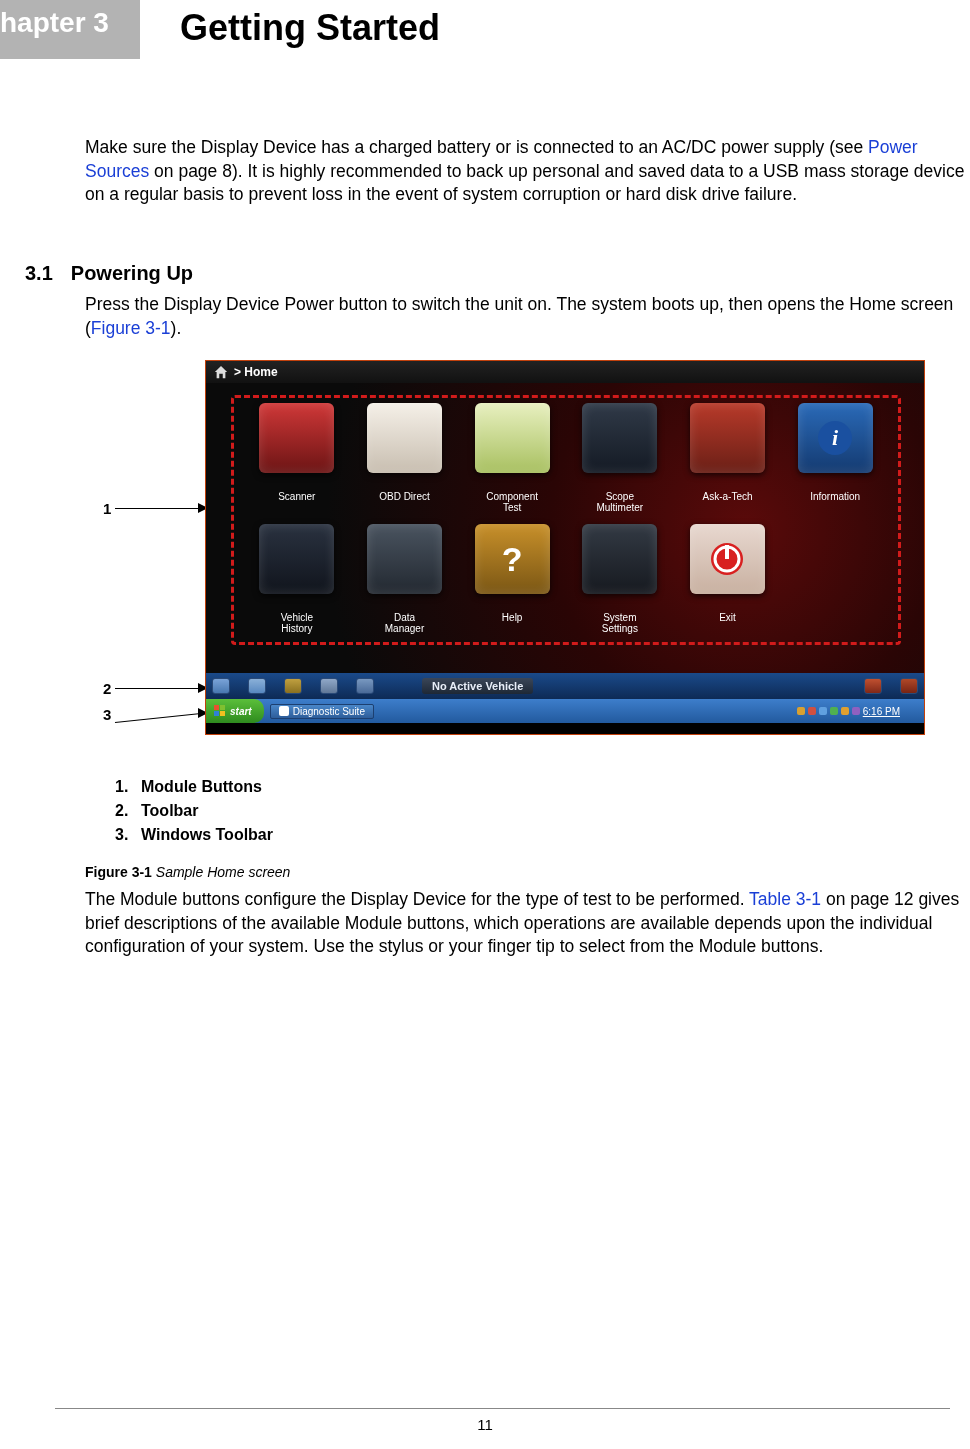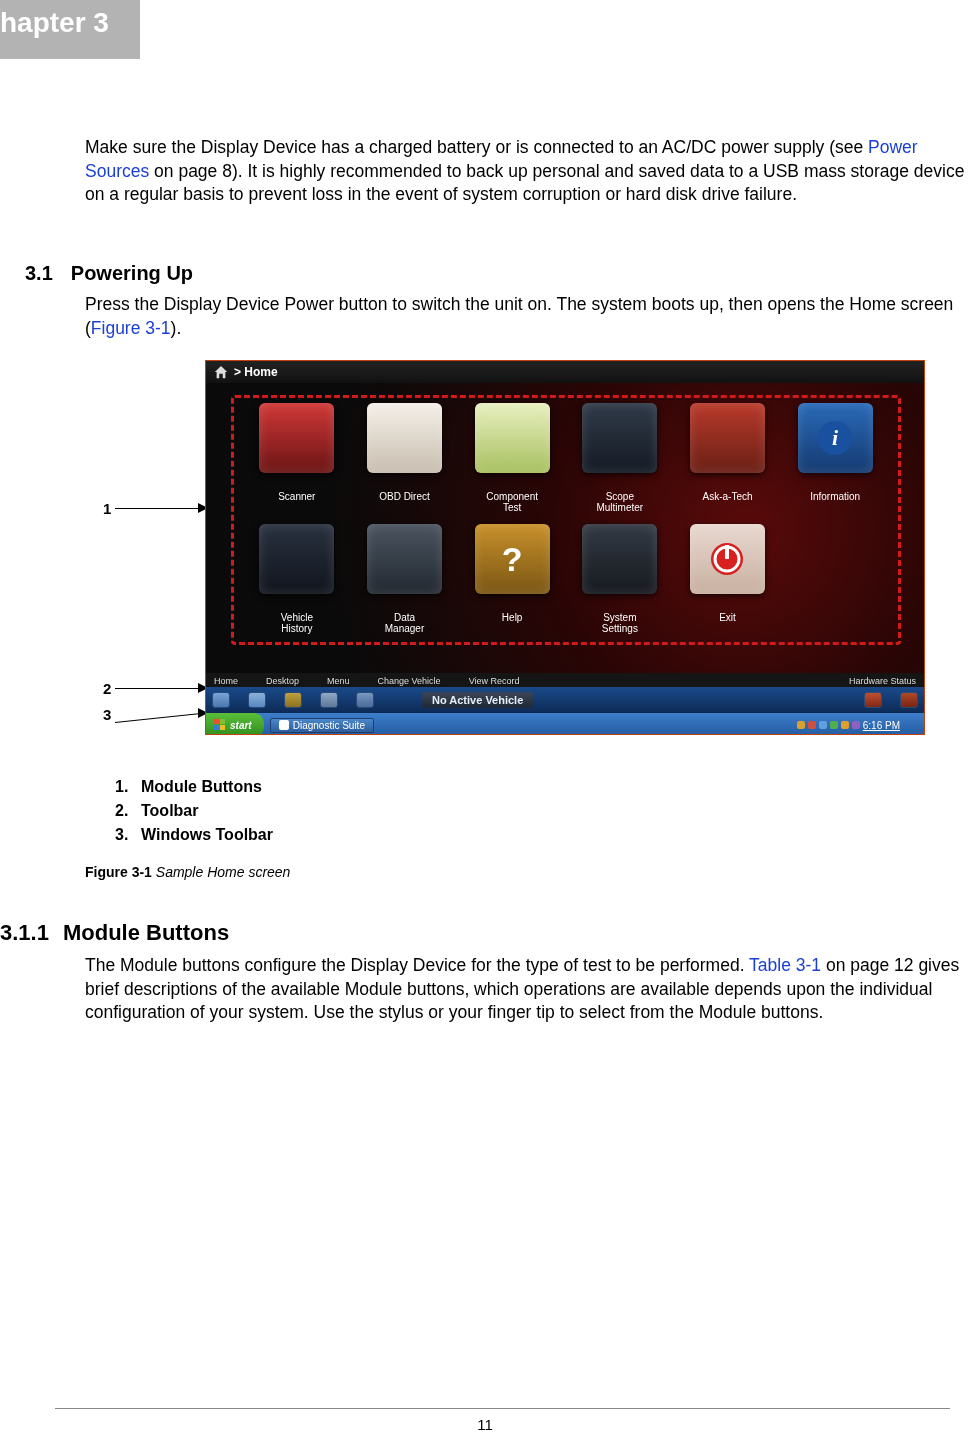--- a/index.html
+++ b/index.html
@@ -246,20 +246,21 @@
     text-align:center;
     font-size:15px;
     font-weight:normal;
   }
 </style>
 </head>
 <body>
 
 <div class="chapter-bar">
   <div class="chapter-tab">hapter 3</div>
+  <div class="chapter-title">Getting Started</div>
 </div>
 
 <div class="content">
   <p class="intro">
     <span>Make sure the Display Device has a charged battery or is connected to an AC/DC power supply (see </span><span class="link">Power Sources</span><span> on page 8). It is highly recommended to back up personal and saved data to a USB mass storage device on a regular basis to prevent loss in the event of system corruption or hard disk drive failure.</span>
   </p>
 
   <div class="h2">
     <span class="num">3.1</span>
     <span>Powering Up</span>
@@ -347,29 +348,20 @@
               <div class="icon-box" style="background: linear-gradient(rgb(232, 216, 208), rgb(200, 176, 160));">
                 <svg width="40" height="40" viewBox="0 0 40 40">
                   <circle cx="20" cy="20" r="16" fill="#d82020"></circle>
                   <circle cx="20" cy="20" r="12" fill="none" stroke="#fff" stroke-width="3"></circle>
                   <rect x="18" y="6" width="4" height="14" fill="#fff"></rect>
                 </svg>
               </div>
               <div class="mlabel" style="white-space: pre-line;">Exit</div>
             </div>
           </div>
-      </div>
-      <div class="ss-toolbar">
-        <span>Home</span>
-        <span>Desktop</span>
-        <span>Menu</span>
-        <span>Change Vehicle</span>
-        <span>View Record</span>
-        <span class="spacer"></span>
-        <span>Hardware Status</span>
       </div>
       <div class="ss-statusbar">
         <span class="status-ico"></span>
         <span class="status-ico" style="background:linear-gradient(#8ab0d8,#5888c0)"></span>
         <span class="status-ico" style="background:linear-gradient(#c0a040,#8a7020)"></span>
         <span class="status-ico" style="background:linear-gradient(#90a8c8,#607898)"></span>
         <span class="status-ico" style="background:linear-gradient(#7898c0,#4a6a98)"></span>
         <span class="no-vehicle">No Active Vehicle</span>
         <span style="flex:1"></span>
         <span class="status-ico" style="background:linear-gradient(#c05030,#802818)"></span>
@@ -405,24 +397,20 @@
   <div class="legend-list">
     <div><span class="lnum">1.</span><span>Module Buttons</span></div>
     <div><span class="lnum">2.</span><span>Toolbar</span></div>
     <div><span class="lnum">3.</span><span>Windows Toolbar</span></div>
   </div>
 
   <div class="fig-caption">
     <b>Figure 3-1</b><i> Sample Home screen</i>
   </div>
 
-  <div class="h3">
-    <span>3.1.1</span>
-    <span>Module Buttons</span>
-  </div>
 
   <p class="p">
     <span>The Module buttons configure the Display Device for the type of test to be performed. </span><span class="link">Table 3-1</span><span> on page 12 gives brief descriptions of the available Module buttons, which operations are available depends upon the individual configuration of your system. Use the stylus or your finger tip to select from the Module buttons.</span>
   </p>
 
 </div>
 
 <div class="footer-line"></div>
 <div class="page-num">11</div>
 

